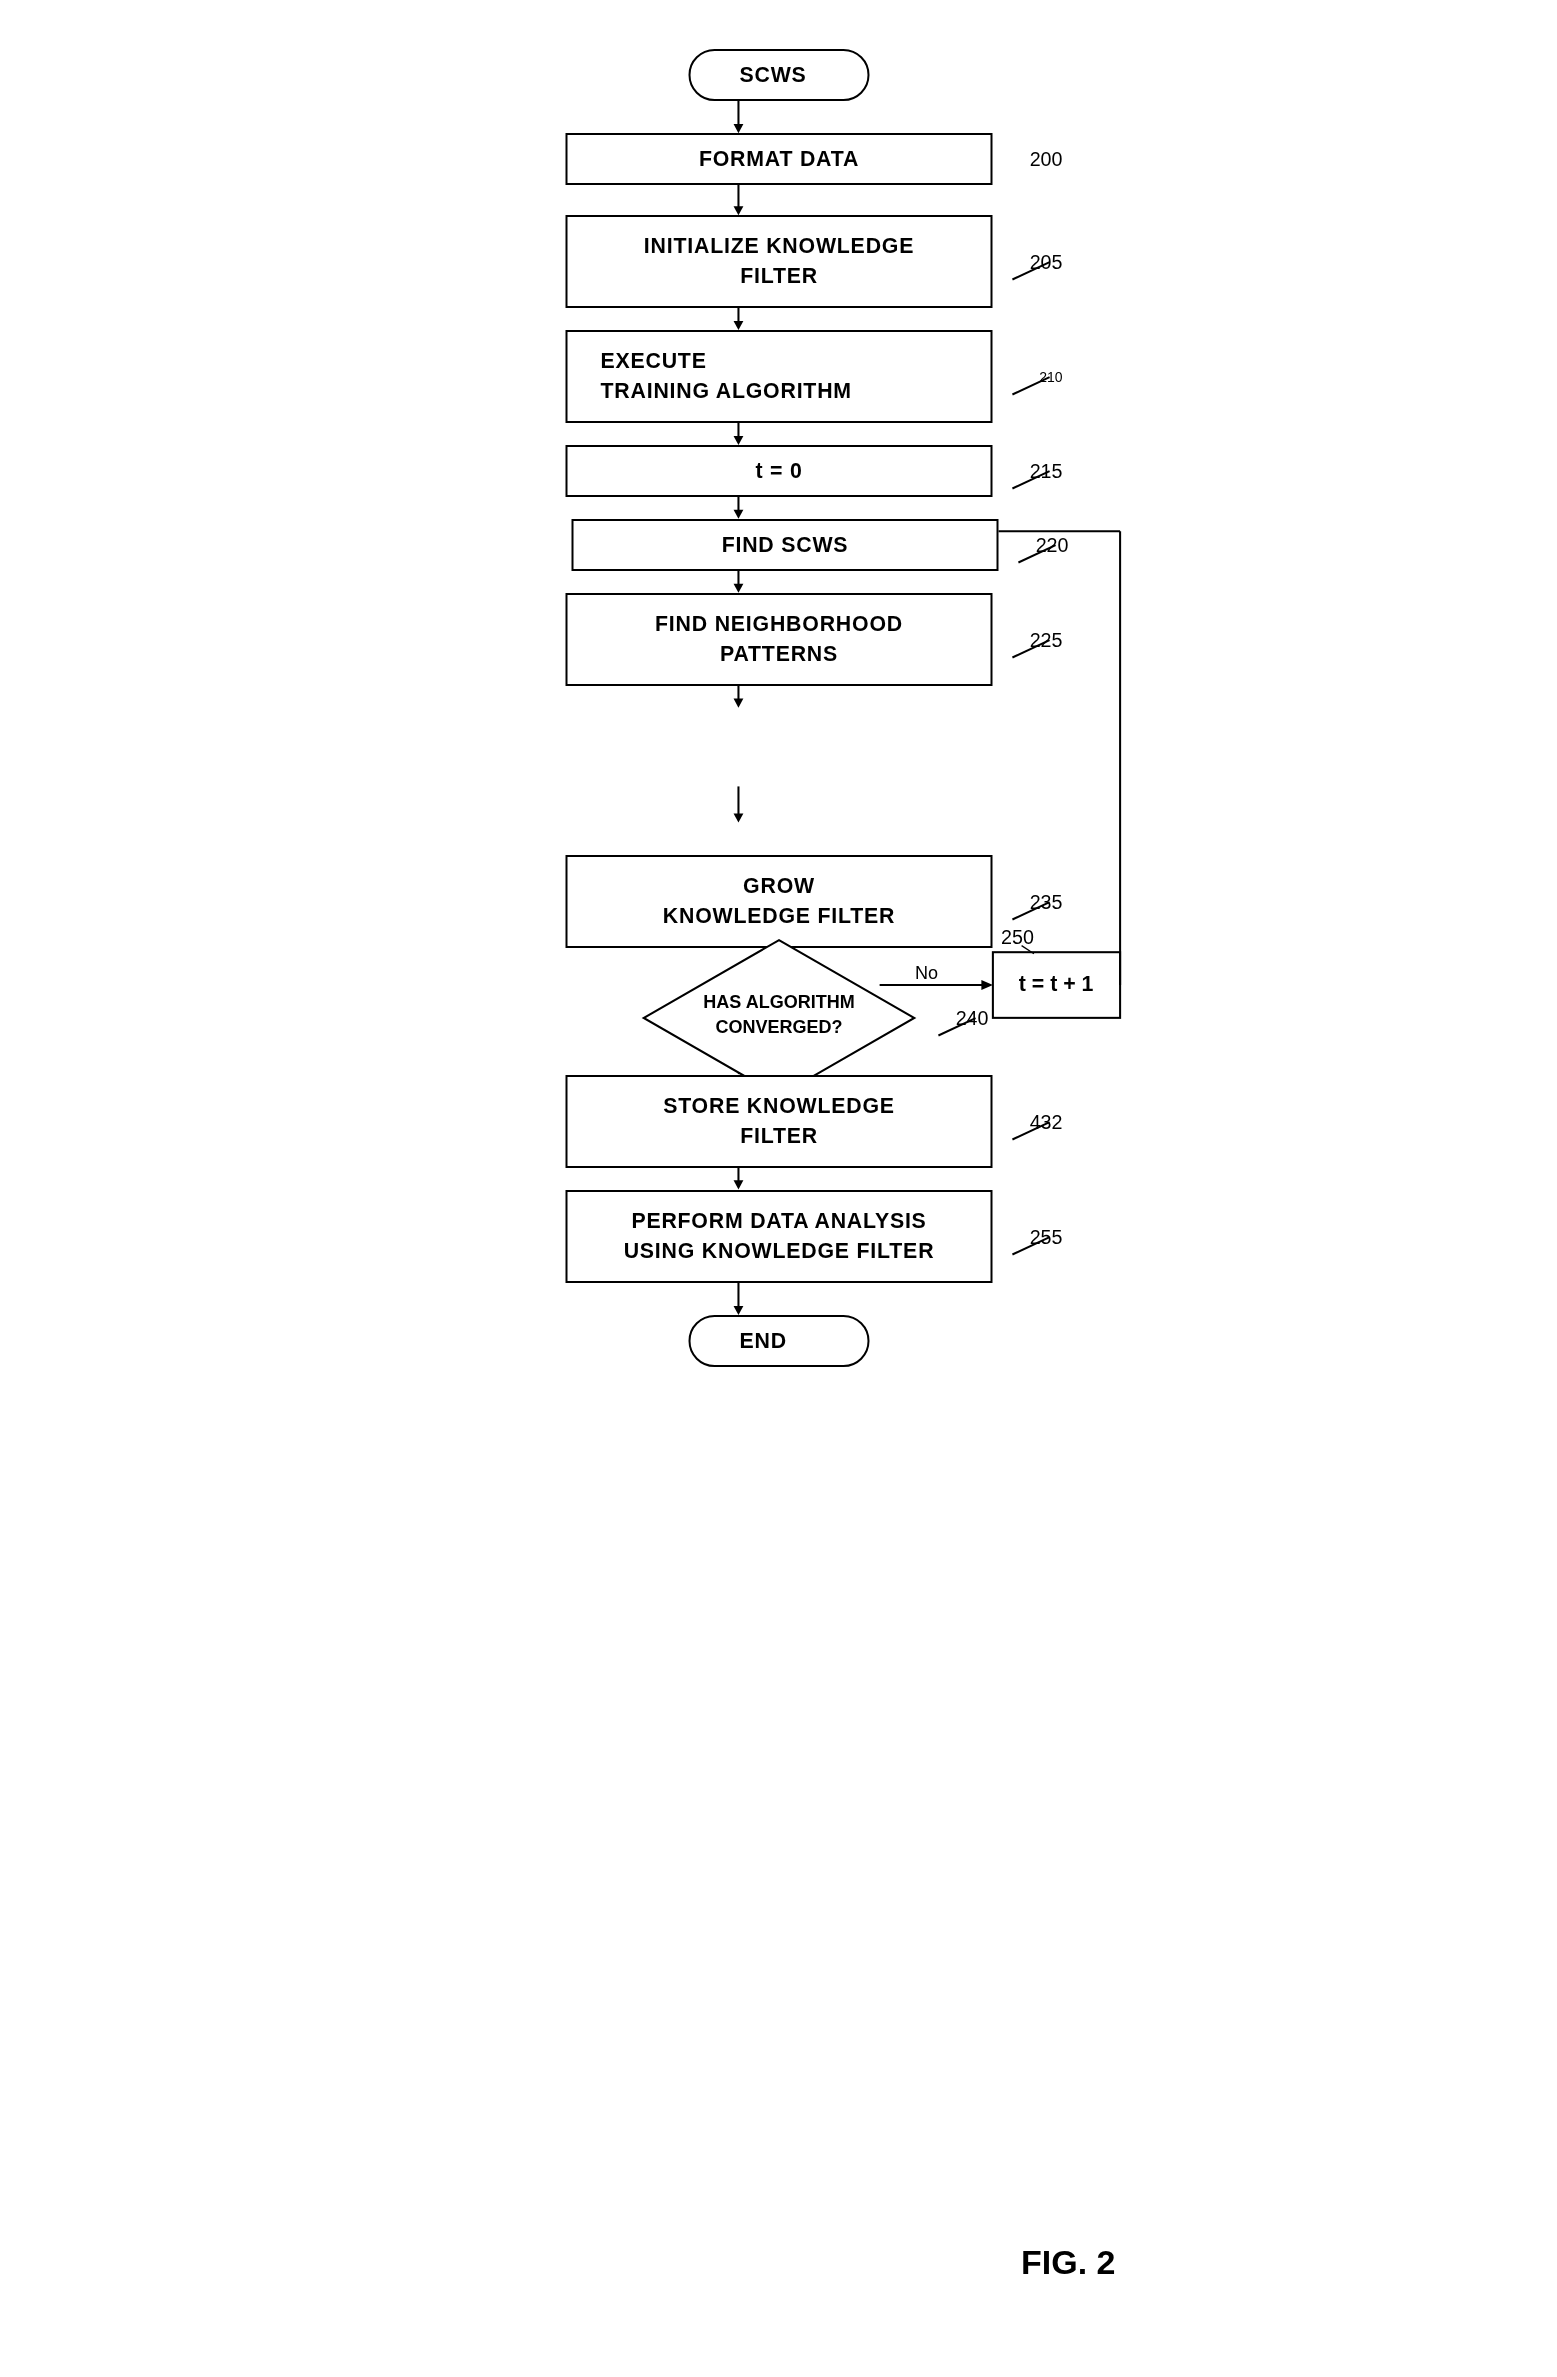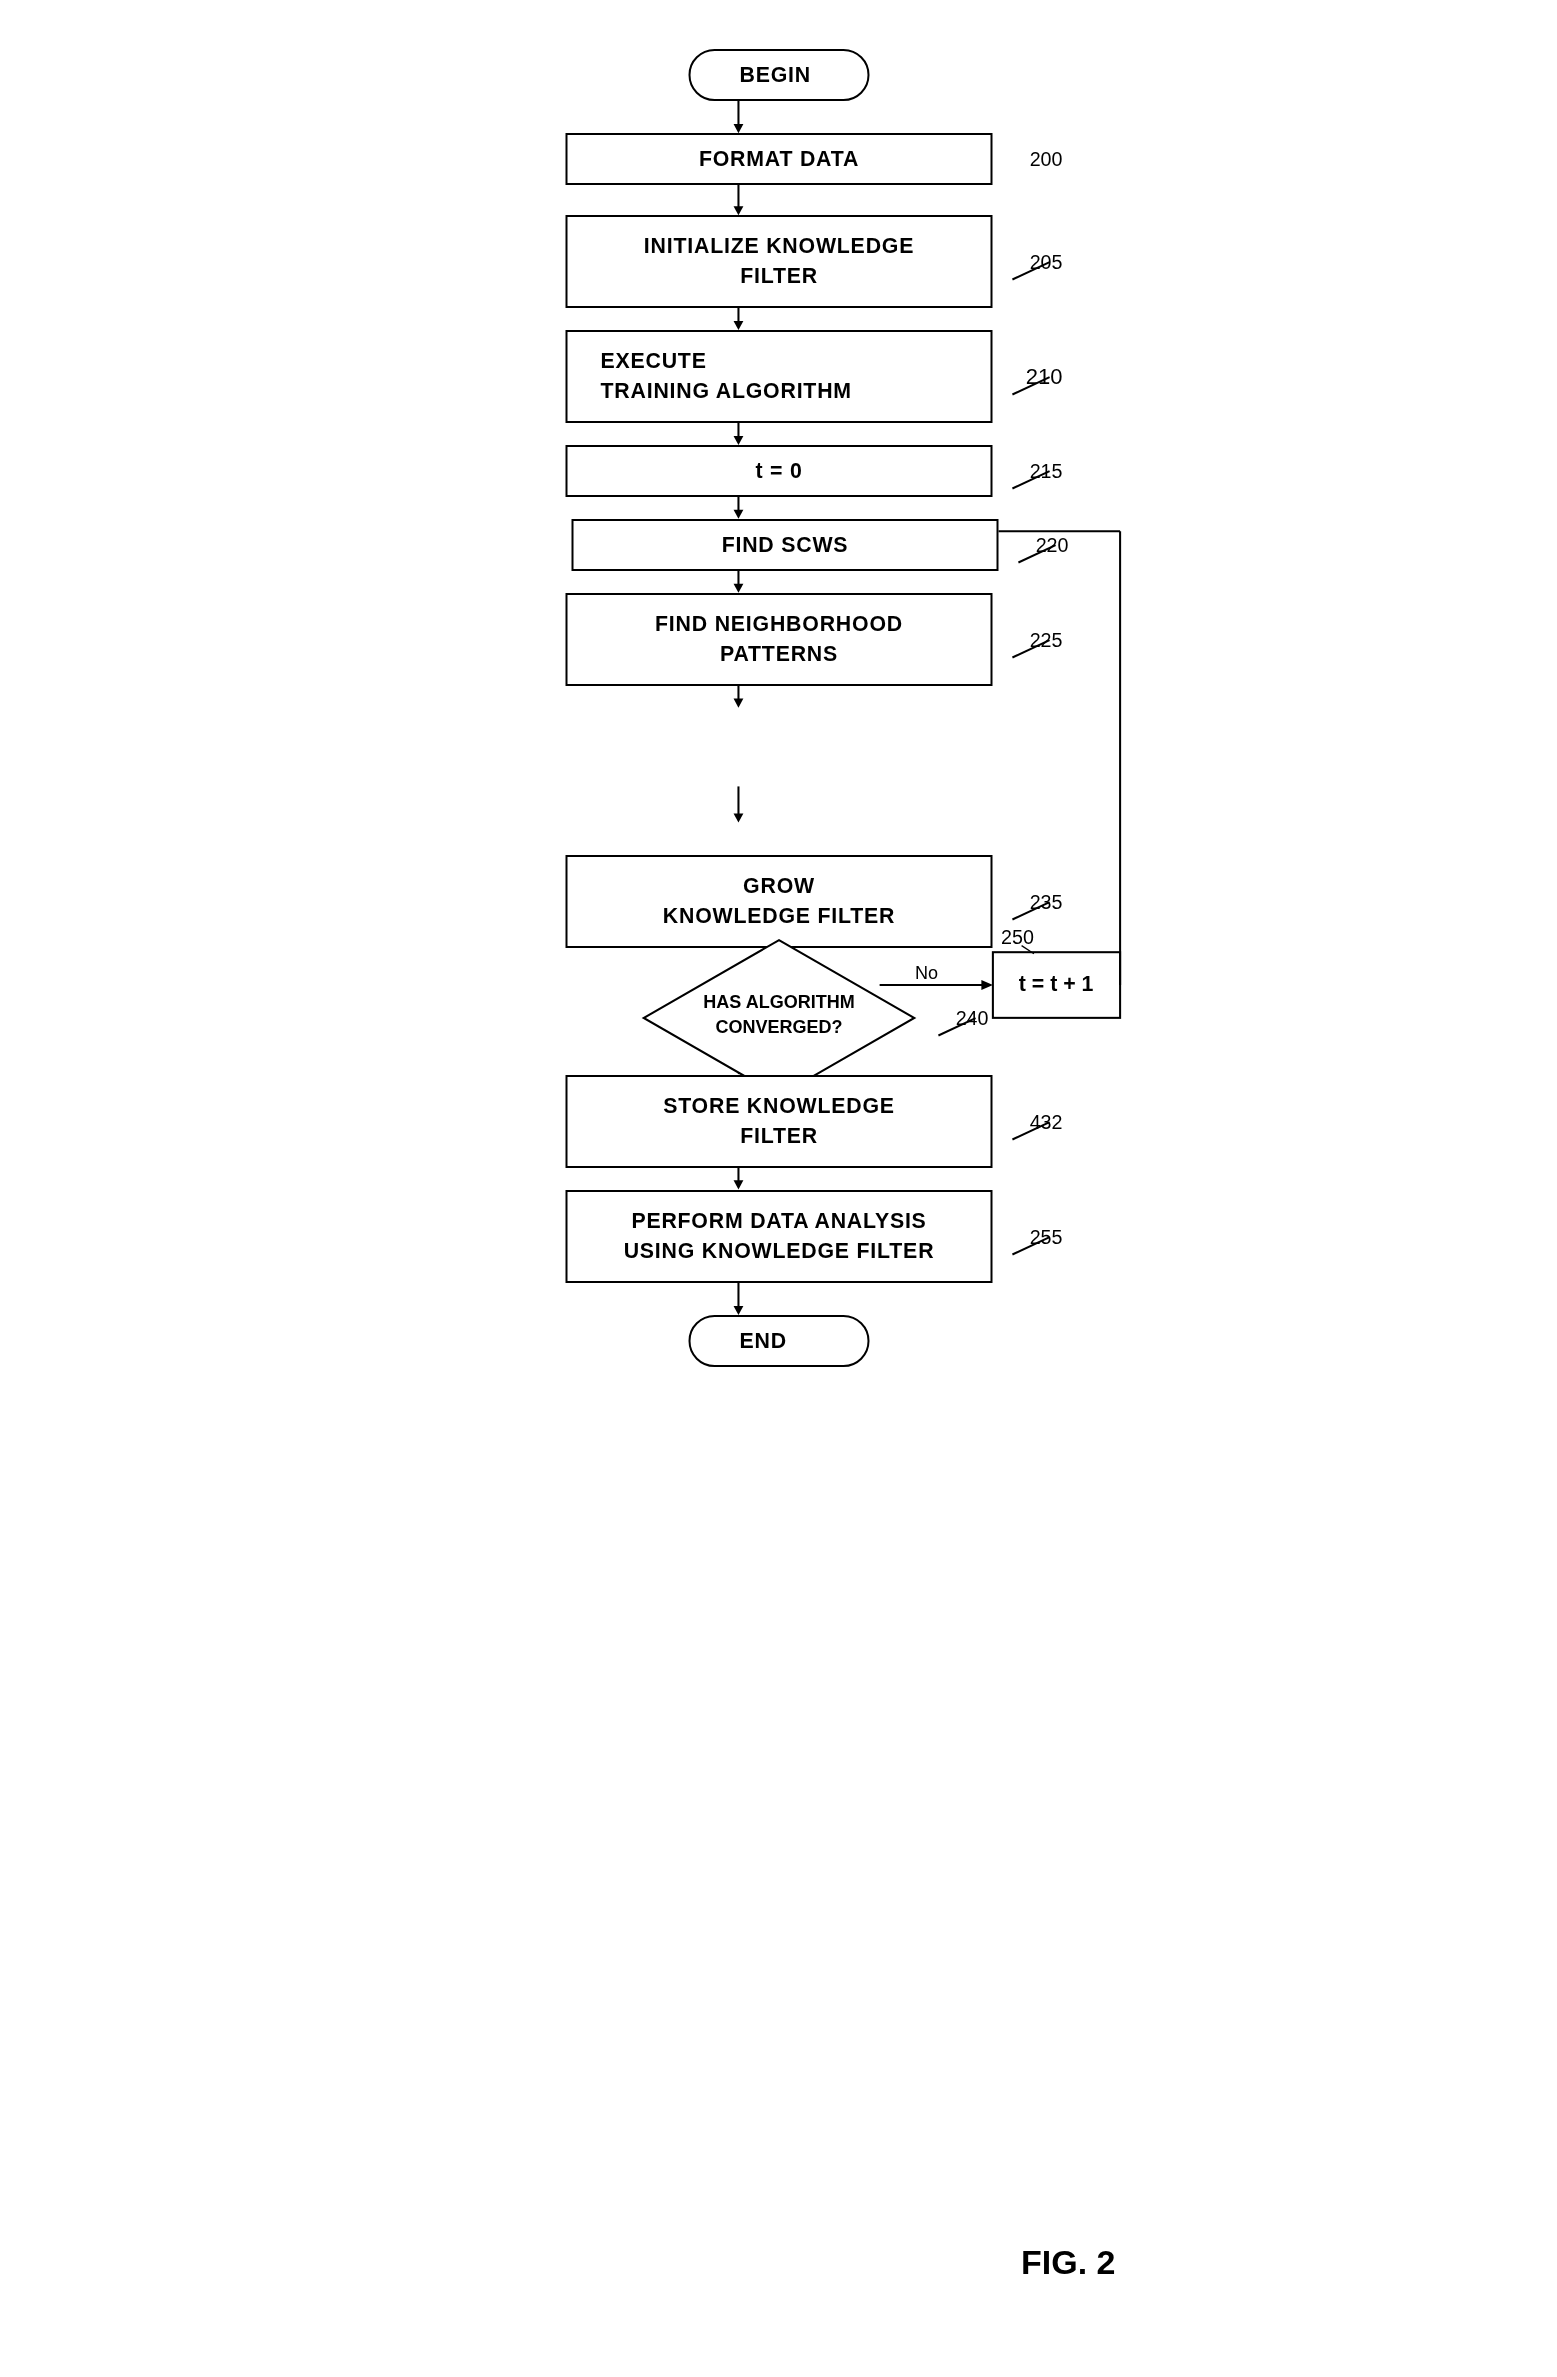--- a/index.html
+++ b/index.html
@@ -116,42 +116,42 @@
       <line x1="745" y1="1112" x2="760" y2="1122" stroke="#000" stroke-width="1.5"></line>
 
       <line x1="865" y1="1160" x2="865" y2="607" stroke="#000" stroke-width="2.5"></line>
 
       <line x1="865" y1="607" x2="660" y2="607" stroke="#000" stroke-width="2.5"></line>
       <polygon points="664,601 650,607 664,613" fill="#000"></polygon>
 
     </svg>
 
     <div style="position:absolute;top:16.4px;left:50%;transform:translateX(-50%);">
-      <div class="capsule">BEGIN</div>
+      <div class="capsule">SCWS</div>
     </div>
 
     <div style="position:absolute;top:100px;left:50%;transform:translateX(-50%);">
       <div style="position:relative;">
         <div class="rect-small" style="min-width:427px;text-align:center;">FORMAT DATA</div>
         <span style="position:absolute;right:-70px;top:50%;transform:translateY(-50%);font-size:19.7px;">200</span>
         </div>
     </div>
 
     <div style="position:absolute;top:182px;left:50%;transform:translateX(-50%);">
       <div style="position:relative;">
         <div class="rect" style="min-width:427px;text-align:center;line-height:1.4;">INITIALIZE KNOWLEDGE<br>FILTER</div>
         <span style="position:absolute;right:-70px;top:50%;transform:translateY(-50%);font-size:19.7px;">205</span>
         <div style="position:absolute;right:-57px;top:50%;width:41px;height:1.6px;background:#000;transform:translateY(-50%) rotate(-25deg);transform-origin:right center;"></div>
       </div>
     </div>
 
     <div style="position:absolute;top:297px;left:50%;transform:translateX(-50%);">
       <div style="position:relative;">
         <div class="rect" style="min-width:427px;text-align:left;line-height:1.4;">EXECUTE<br>TRAINING ALGORITHM</div>
-        <span style="position:absolute;right:-70px;top:50%;transform:translateY(-50%);font-size:22px;">210</span>
+        <span style="position:absolute;right:-70px;top:50%;transform:translateY(-50%);font-size:14px;">210</span>
         <div style="position:absolute;right:-57px;top:50%;width:41px;height:1.6px;background:#000;transform:translateY(-50%) rotate(-25deg);transform-origin:right center;"></div>
       </div>
     </div>
 
     <div style="position:absolute;top:412px;left:50%;transform:translateX(-50%);">
       <div style="position:relative;">
         <div class="rect-small" style="min-width:427px;text-align:center;">t = 0</div>
         <span style="position:absolute;right:-70px;top:50%;transform:translateY(-50%);font-size:19.7px;">215</span>
         <div style="position:absolute;right:-57px;top:50%;width:41px;height:1.6px;background:#000;transform:translateY(-50%) rotate(-25deg);transform-origin:right center;"></div>
       </div>

